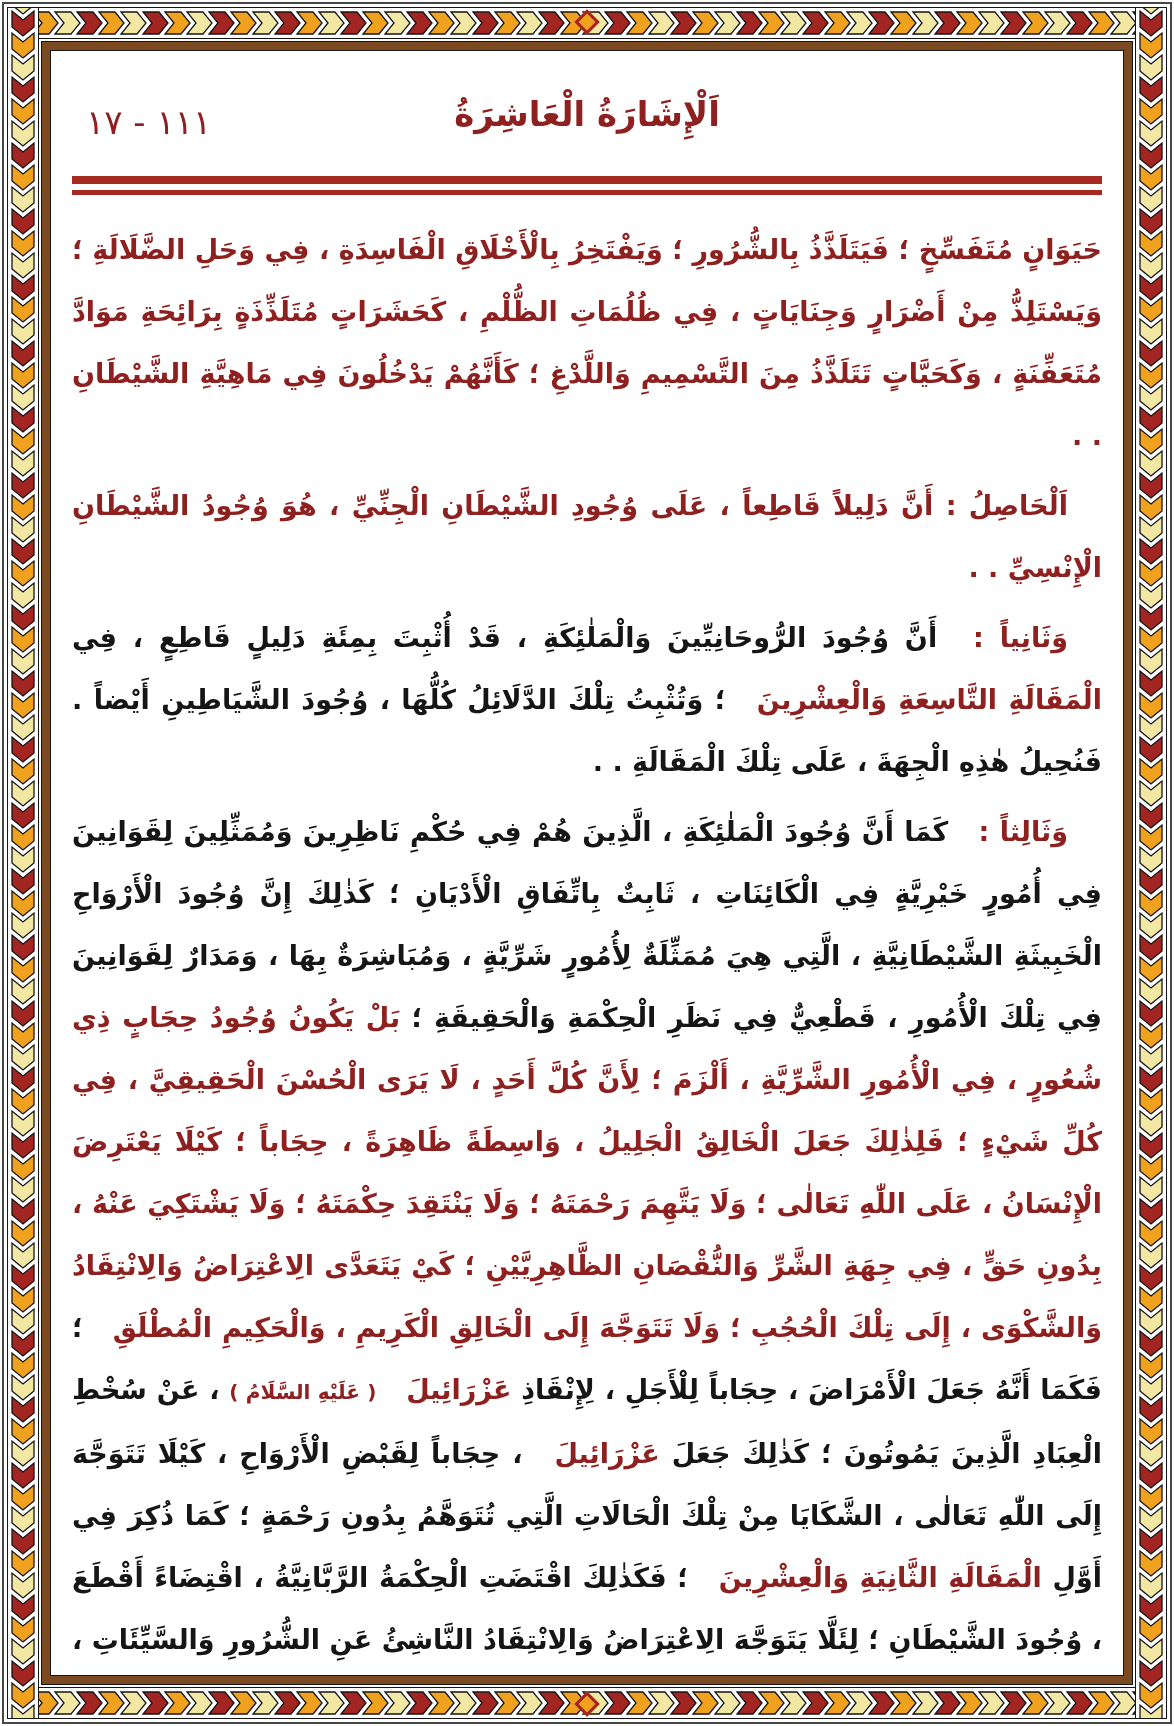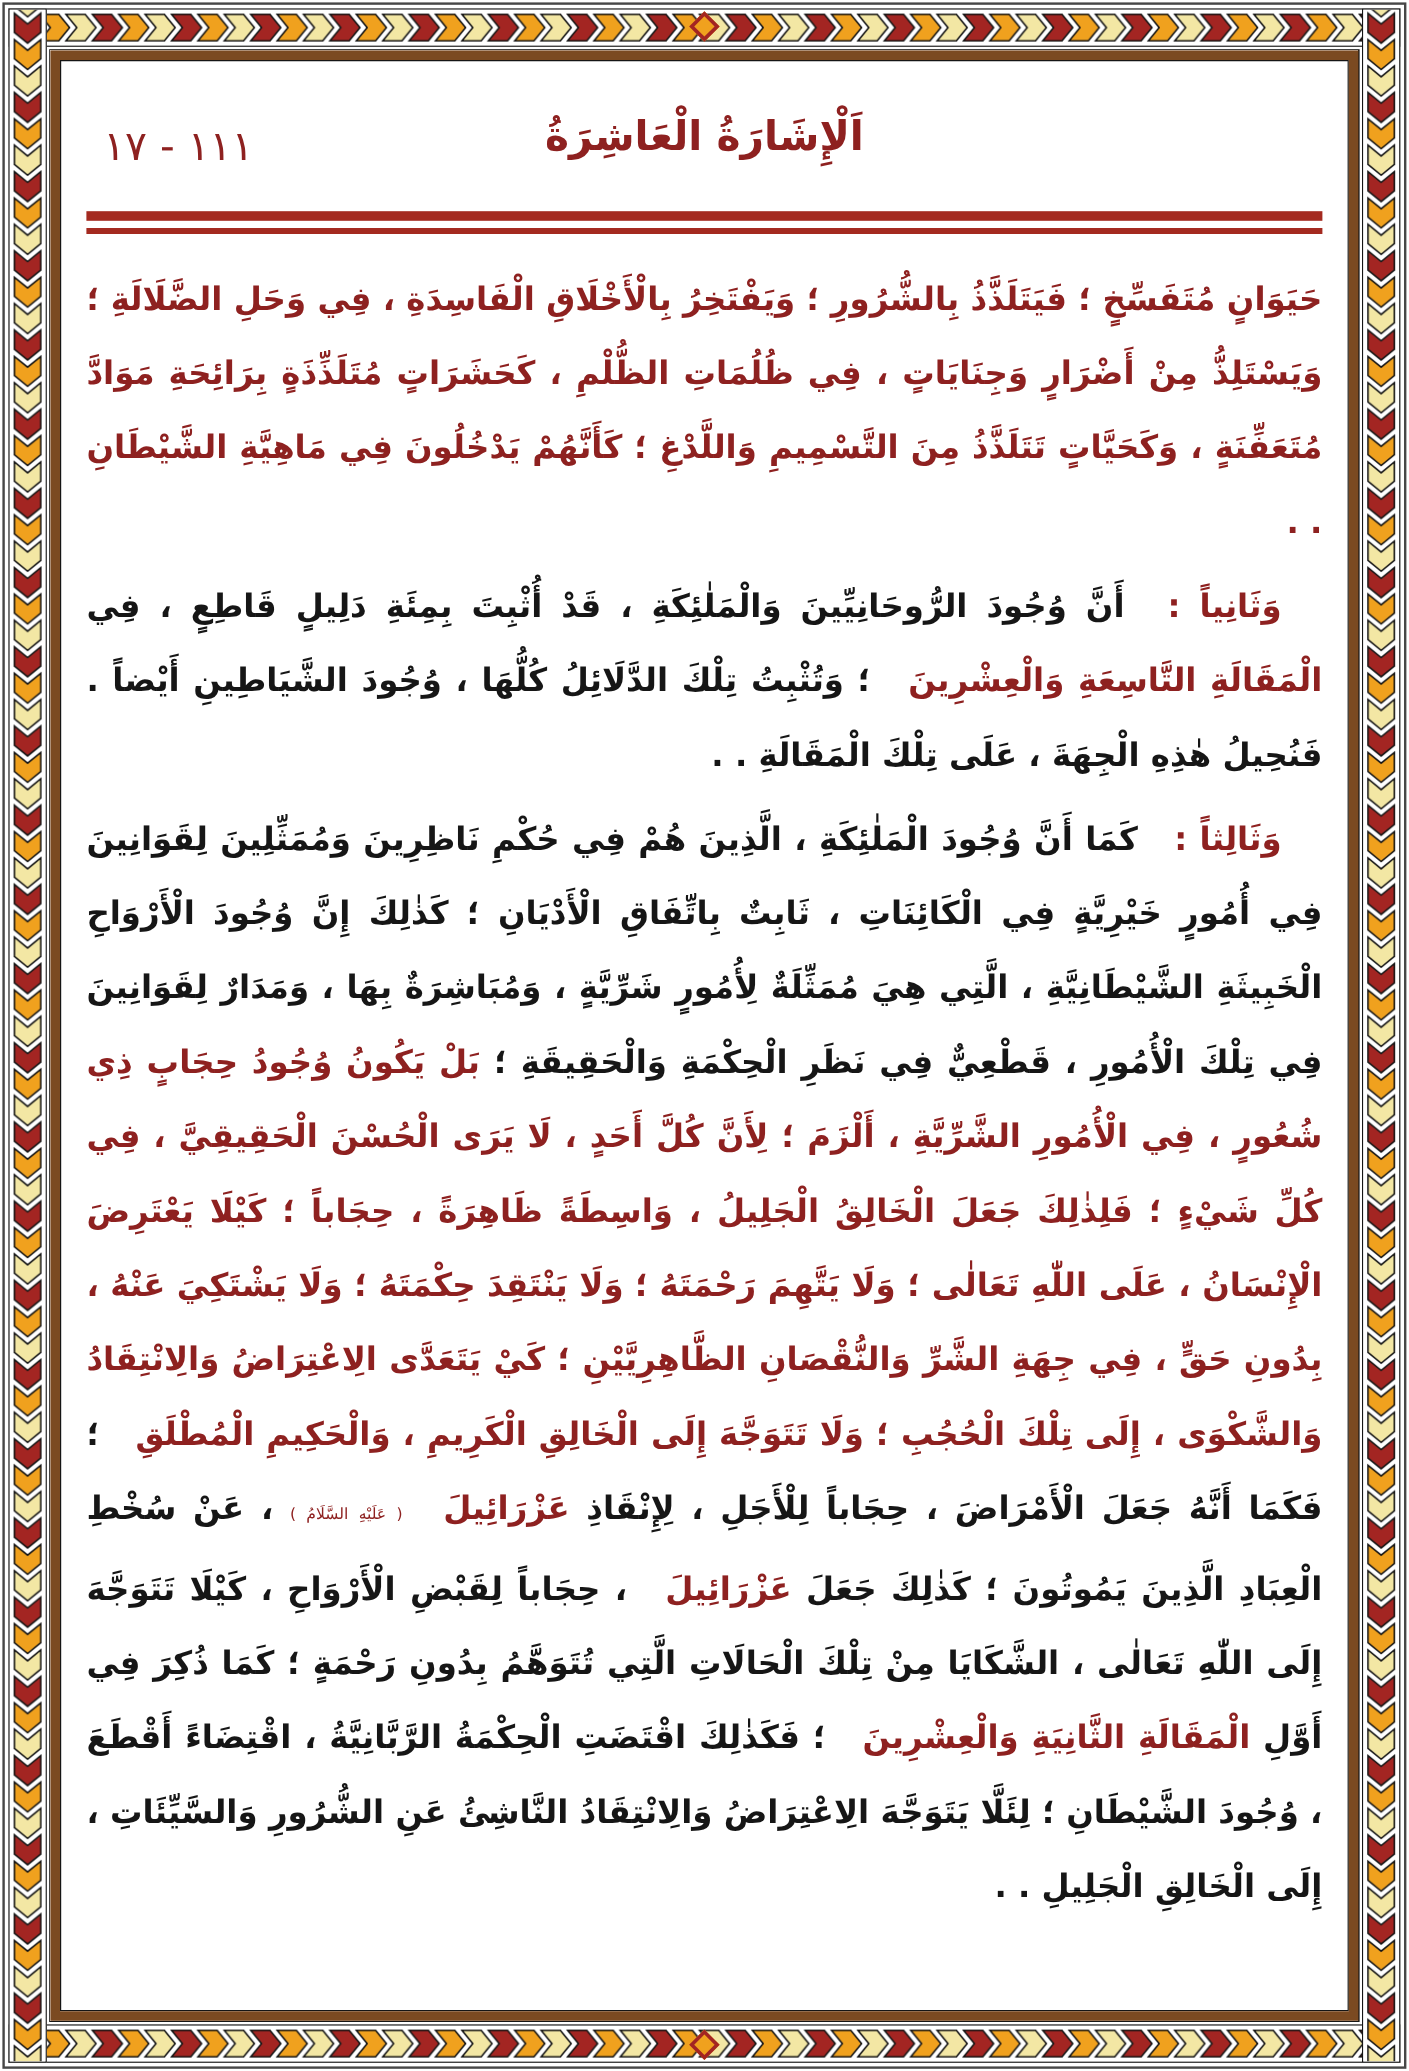--- a/index.html
+++ b/index.html
@@ -75,22 +75,22 @@
     line-height:62px;
     text-align:justify;
     color:var(--text-black);
   }
   .para{margin:0 0 8px 0;}
   .para.indent{text-indent:34px;}
   .run.red{color:var(--text-red);margin-left:20px;}
   .run.black{color:var(--text-black);margin-top:36px;}
   .run.honorific{
     color:var(--text-red);
-    font-size:13px;
-    font-weight:normal;
+    font-size:20px;
+    font-weight:bold;
   }
 </style>
 </head>
 <body>
 
 <div class="page">
 
   <div class="outer-hairline"></div>
 
   <div class="chain top">
@@ -162,19 +162,20 @@
 
     <div class="header">
       <div class="page-title">اَلْإِشَارَةُ الْعَاشِرَةُ</div>
       <div class="page-number">١١١ - ١٧</div>
     </div>
 
     <div class="double-rule"></div>
 
     <div class="body-text">
         <p class="para"><span class="run red">حَيَوَانٍ مُتَفَسِّخٍ ؛ فَيَتَلَذَّذُ بِالشُّرُورِ ؛ وَيَفْتَخِرُ بِالْأَخْلَاقِ الْفَاسِدَةِ ، فِي وَحَلِ الضَّلَالَةِ ؛ وَيَسْتَلِذُّ مِنْ أَضْرَارٍ وَجِنَايَاتٍ ، فِي ظُلُمَاتِ الظُّلْمِ ، كَحَشَرَاتٍ مُتَلَذِّذَةٍ بِرَائِحَةِ مَوَادَّ مُتَعَفِّنَةٍ ، وَكَحَيَّاتٍ تَتَلَذَّذُ مِنَ التَّسْمِيمِ وَاللَّدْغِ ؛ كَأَنَّهُمْ يَدْخُلُونَ فِي مَاهِيَّةِ الشَّيْطَانِ . .</span></p>
+        <p class="para indent"><span class="run red">اَلْحَاصِلُ : أَنَّ دَلِيلاً قَاطِعاً ، عَلَى وُجُودِ الشَّيْطَانِ الْجِنِّيِّ ، هُوَ وُجُودُ الشَّيْطَانِ الْإِنْسِيِّ . .</span></p>
         <p class="para indent"><span class="run red">وَثَانِياً : </span><span class="run black">أَنَّ وُجُودَ الرُّوحَانِيِّينَ وَالْمَلٰئِكَةِ ، قَدْ أُثْبِتَ بِمِئَةِ دَلِيلٍ قَاطِعٍ ، فِي </span><span class="run red">الْمَقَالَةِ التَّاسِعَةِ وَالْعِشْرِينَ</span><span class="run black"> ؛ وَتُثْبِتُ تِلْكَ الدَّلَائِلُ كُلُّهَا ، وُجُودَ الشَّيَاطِينِ أَيْضاً . فَنُحِيلُ هٰذِهِ الْجِهَةَ ، عَلَى تِلْكَ الْمَقَالَةِ . .</span></p>
         <p class="para indent"><span class="run red">وَثَالِثاً : </span><span class="run black">كَمَا أَنَّ وُجُودَ الْمَلٰئِكَةِ ، الَّذِينَ هُمْ فِي حُكْمِ نَاظِرِينَ وَمُمَثِّلِينَ لِقَوَانِينَ فِي أُمُورٍ خَيْرِيَّةٍ فِي الْكَائِنَاتِ ، ثَابِتٌ بِاتِّفَاقِ الْأَدْيَانِ ؛ كَذٰلِكَ إِنَّ وُجُودَ الْأَرْوَاحِ الْخَبِيثَةِ الشَّيْطَانِيَّةِ ، الَّتِي هِيَ مُمَثِّلَةٌ لِأُمُورٍ شَرِّيَّةٍ ، وَمُبَاشِرَةٌ بِهَا ، وَمَدَارٌ لِقَوَانِينَ فِي تِلْكَ الْأُمُورِ ، قَطْعِيٌّ فِي نَظَرِ الْحِكْمَةِ وَالْحَقِيقَةِ ؛ </span><span class="run red">بَلْ يَكُونُ وُجُودُ حِجَابٍ ذِي شُعُورٍ ، فِي الْأُمُورِ الشَّرِّيَّةِ ، أَلْزَمَ ؛ لِأَنَّ كُلَّ أَحَدٍ ، لَا يَرَى الْحُسْنَ الْحَقِيقِيَّ ، فِي كُلِّ شَيْءٍ ؛ فَلِذٰلِكَ جَعَلَ الْخَالِقُ الْجَلِيلُ ، وَاسِطَةً ظَاهِرَةً ، حِجَاباً ؛ كَيْلَا يَعْتَرِضَ الْإِنْسَانُ ، عَلَى اللّٰهِ تَعَالٰى ؛ وَلَا يَتَّهِمَ رَحْمَتَهُ ؛ وَلَا يَنْتَقِدَ حِكْمَتَهُ ؛ وَلَا يَشْتَكِيَ عَنْهُ ، بِدُونِ حَقٍّ ، فِي جِهَةِ الشَّرِّ وَالنُّقْصَانِ الظَّاهِرِيَّيْنِ ؛ كَيْ يَتَعَدَّى الِاعْتِرَاضُ وَالِانْتِقَادُ وَالشَّكْوَى ، إِلَى تِلْكَ الْحُجُبِ ؛ وَلَا تَتَوَجَّهَ إِلَى الْخَالِقِ الْكَرِيمِ ، وَالْحَكِيمِ الْمُطْلَقِ</span><span class="run black"> ؛ فَكَمَا أَنَّهُ جَعَلَ الْأَمْرَاضَ ، حِجَاباً لِلْأَجَلِ ، لِإِنْقَاذِ </span><span class="run red">عَزْرَائِيلَ </span><span class="run honorific">( عَلَيْهِ السَّلَامُ )</span><span class="run black"> ، عَنْ سُخْطِ الْعِبَادِ الَّذِينَ يَمُوتُونَ ؛ كَذٰلِكَ جَعَلَ </span><span class="run red">عَزْرَائِيلَ</span><span class="run black"> ، حِجَاباً لِقَبْضِ الْأَرْوَاحِ ، كَيْلَا تَتَوَجَّهَ إِلَى اللّٰهِ تَعَالٰى ، الشَّكَايَا مِنْ تِلْكَ الْحَالَاتِ الَّتِي تُتَوَهَّمُ بِدُونِ رَحْمَةٍ ؛ كَمَا ذُكِرَ فِي أَوَّلِ </span><span class="run red">الْمَقَالَةِ الثَّانِيَةِ وَالْعِشْرِينَ</span><span class="run black"> ؛ فَكَذٰلِكَ اقْتَضَتِ الْحِكْمَةُ الرَّبَّانِيَّةُ ، اقْتِضَاءً أَقْطَعَ ، وُجُودَ الشَّيْطَانِ ؛ لِئَلَّا يَتَوَجَّهَ الِاعْتِرَاضُ وَالِانْتِقَادُ النَّاشِئُ عَنِ الشُّرُورِ وَالسَّيِّئَاتِ ، إِلَى الْخَالِقِ الْجَلِيلِ . .</span></p>
       </div>
 
   </div>
 
 </div>
 
 </body></html>

